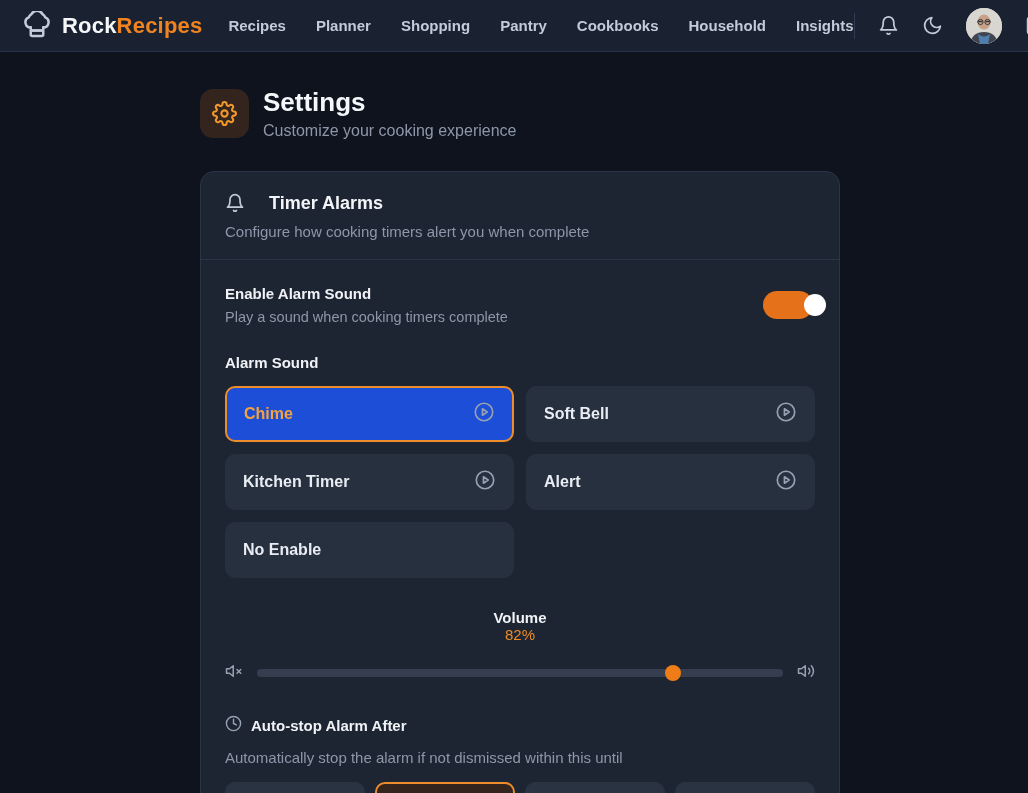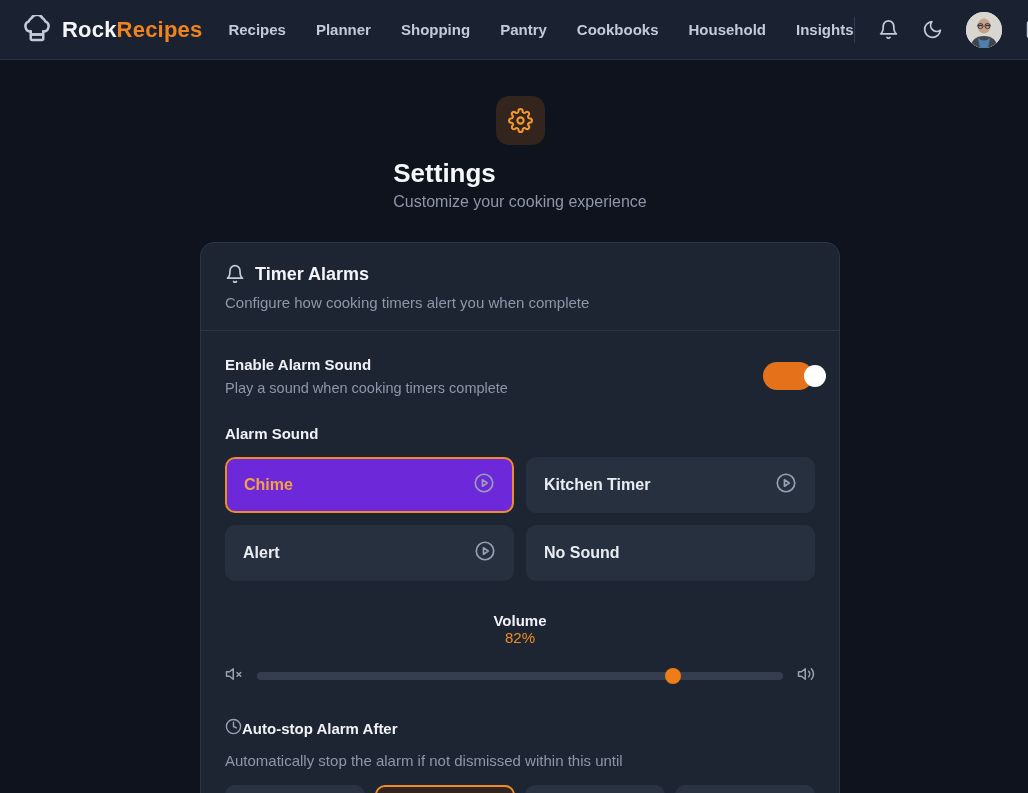--- a/index.html
+++ b/index.html
@@ -4,21 +4,21 @@
 <style>
   * { margin: 0; padding: 0; box-sizing: border-box; }
   html, body {
     width: 1028px; height: 793px; overflow: hidden;
     background: #0e131e;
     font-family: "Liberation Sans", "DejaVu Sans", sans-serif;
     color: #eef1f6;
   }
   
   .app-header {
-    height: 60px; background: #1a2232; border-bottom: 1px solid #27314a;
+    height: 52px; background: #1a2232; border-bottom: 1px solid #27314a;
     display: flex; align-items: center; padding: 0 22px;
   }
   .brand { display: flex; align-items: center; gap: 10px; cursor: pointer; }
   .brand-name { font-size: 22px; font-weight: bold; letter-spacing: .2px; }
   .brand-name .b1 { color: #f5f6f8; }
   .brand-name .b2 { color: #ef8320; }
   .main-nav { display: flex; align-items: center; gap: 30px; margin-left: 26px; }
   .nav-item {
     font-size: 15px; font-weight: 600; color: #c3cbd8; cursor: pointer;
     white-space: nowrap;
@@ -26,34 +26,34 @@
   .header-right { margin-left: auto; display: flex; align-items: center; gap: 23px; }
   .v-divider { width: 1px; height: 26px; background: #313c52; }
   .icon-btn { display: flex; align-items: center; justify-content: center; cursor: pointer; }
   .icon-btn svg { stroke: #c3cbd8; }
   .avatar {
     width: 36px; height: 36px; border-radius: 50%; overflow: hidden; cursor: pointer;
     background: #d8d6d1;
   }
   
   .content { width: 640px; margin-left: 200px; }
-  .page-head { display: flex; align-items: center; gap: 14px; margin-top: 36px; flex-direction: column; }
+  .page-head { display: flex; align-items: center; gap: 14px; margin-top: 36px; }
   .page-head-icon {
     width: 49px; height: 49px; border-radius: 13px; background: #34241e;
     display: flex; align-items: center; justify-content: center; flex: 0 0 auto;
   }
   .page-title { font-size: 26px; font-weight: bold; color: #f5f7fa; line-height: 1.15; }
   .page-subtitle { font-size: 16px; color: #8d97a9; margin-top: 4px; }
   
   .card {
     margin-top: 31px; background: #1d2532; border: 1px solid #2b3547;
     border-radius: 14px;
   }
   .card-header { padding: 21px 24px 19px; border-bottom: 1px solid #2b3547; }
-  .card-title-row { display: flex; align-items: center; gap: 10px; }
+  .card-title-row { display: flex; align-items: center; gap: 24px; }
   .card-title { font-size: 18px; font-weight: bold; color: #f2f4f8; }
   .card-subtitle { font-size: 15px; color: #8d97a9; margin-top: 9px; }
   .card-body { padding: 25px 24px 40px; }
   
   .enable-row { display: flex; align-items: center; justify-content: space-between; }
   .setting-label { font-size: 15px; font-weight: 700; color: #f0f2f6; }
   .setting-desc { font-size: 14.5px; color: #8d97a9; margin-top: 7px; }
   .toggle {
     position: relative; width: 50px; height: 28px; border-radius: 14px;
     background: #e5721a; cursor: pointer; flex: 0 0 auto; margin-right: 2px;
@@ -67,40 +67,40 @@
   .sound-grid {
     margin-top: 15px; display: grid; grid-template-columns: 1fr 1fr; gap: 12px;
   }
   .sound-option {
     height: 56px; border-radius: 10px; background: #27303f;
     border: 1px solid #27303f;
     display: flex; align-items: center; justify-content: space-between;
     padding: 0 17px; cursor: pointer;
   }
   .sound-option .s-label { font-size: 16px; font-weight: 600; color: #e9edf3; }
-  .sound-option.selected { background: #6d28d9; border: 2px solid #ec8c2b; }
+  .sound-option.selected { background: #1d4ed8; border: 2px solid #ec8c2b; }
   .sound-option.selected .s-label { color: #f3a141; }
   .play-icon svg { stroke: #98a1b1; }
   
   .volume-section { margin-top: 31px; }
   .volume-head { display: flex; align-items: center; justify-content: space-between; flex-direction: column; }
   .volume-value { font-size: 15px; font-weight: 400; color: #ef8b25; }
   .slider-row { margin-top: 19px; display: flex; align-items: center; gap: 14px; }
   .slider-track {
     position: relative; flex: 1; height: 8px; border-radius: 4px; background: #353e4f;
     cursor: pointer;
   }
   .slider-thumb {
     position: absolute; top: -4px; width: 16px; height: 16px; border-radius: 50%;
     background: #ee7d17; transform: translateX(-8px);
   }
   .slider-row svg { stroke: #98a1b1; flex: 0 0 auto; }
   
   .autostop-section { margin-top: 31px; }
-  .autostop-head { display: flex; align-items: center; }
+  .autostop-head { display: flex; align-items: center; gap: 9px; }
   .autostop-head svg { stroke: #98a1b1; }
   .autostop-desc { font-size: 15px; color: #8d97a9; margin-top: 13px; }
   .duration-row {
     margin-top: 16px; display: grid; grid-template-columns: repeat(4, 1fr); gap: 10px;
   }
   .duration-btn {
     min-height: 58px; border-radius: 10px; background: #2a3342; border: 1px solid #2a3342;
     display: flex; align-items: center; justify-content: center; text-align: center;
     font-size: 14px; font-weight: 600; color: #dbe1ea; cursor: pointer;
     padding: 6px 10px; line-height: 1.4;
@@ -214,20 +214,29 @@
           <div class="sound-option selected">
             <span class="s-label">Chime</span>
             <span class="play-icon">
               <svg width="22" height="22" viewBox="0 0 24 24" fill="none" stroke-width="1.8" stroke-linecap="round" stroke-linejoin="round">
                 <circle cx="12" cy="12" r="9.5"></circle>
                   <polygon points="10.3 8.5 15.5 12 10.3 15.5" fill="none"></polygon>
               </svg>
             </span>
           </div>
 
+          <div class="sound-option">
+            <span class="s-label">Soft Bell</span>
+            <span class="play-icon">
+              <svg width="22" height="22" viewBox="0 0 24 24" fill="none" stroke-width="1.8" stroke-linecap="round" stroke-linejoin="round">
+                <circle cx="12" cy="12" r="9.5"></circle>
+                  <polygon points="10.3 8.5 15.5 12 10.3 15.5" fill="none"></polygon>
+              </svg>
+            </span>
+          </div>
 
           <div class="sound-option">
             <span class="s-label">Kitchen Timer</span>
             <span class="play-icon">
               <svg width="22" height="22" viewBox="0 0 24 24" fill="none" stroke-width="1.8" stroke-linecap="round" stroke-linejoin="round">
                 <circle cx="12" cy="12" r="9.5"></circle>
                   <polygon points="10.3 8.5 15.5 12 10.3 15.5" fill="none"></polygon>
               </svg>
             </span>
           </div>
@@ -236,21 +245,21 @@
             <span class="s-label">Alert</span>
             <span class="play-icon">
               <svg width="22" height="22" viewBox="0 0 24 24" fill="none" stroke-width="1.8" stroke-linecap="round" stroke-linejoin="round">
                 <circle cx="12" cy="12" r="9.5"></circle>
                   <polygon points="10.3 8.5 15.5 12 10.3 15.5" fill="none"></polygon>
               </svg>
             </span>
           </div>
 
           <div class="sound-option">
-            <span class="s-label">No Sound</span>
+            <span class="s-label">No Enable</span>
           </div>
 
         </div>
       </div>
 
       <div class="volume-section">
         <div class="volume-head">
           <span class="setting-label">Volume</span>
           <span class="volume-value">82%</span>
         </div>

